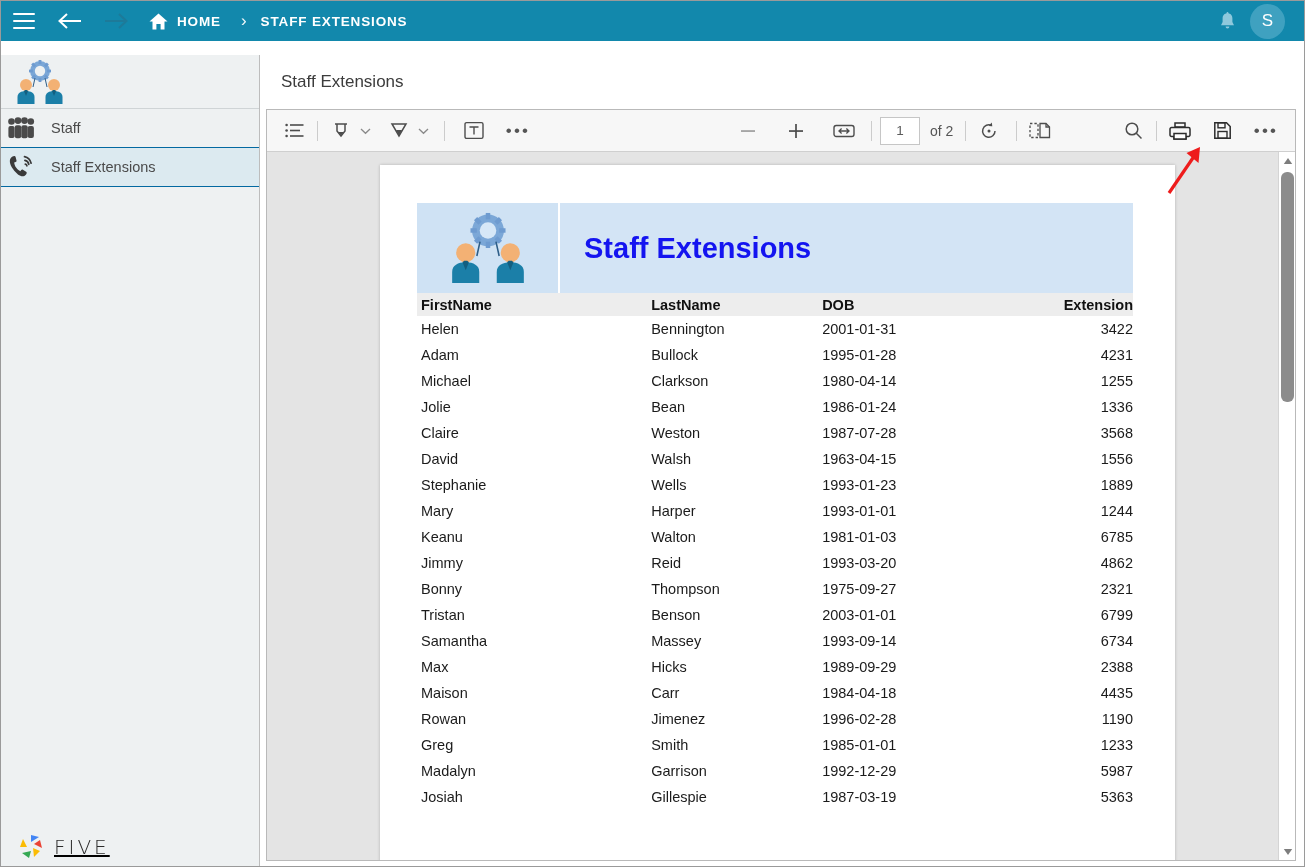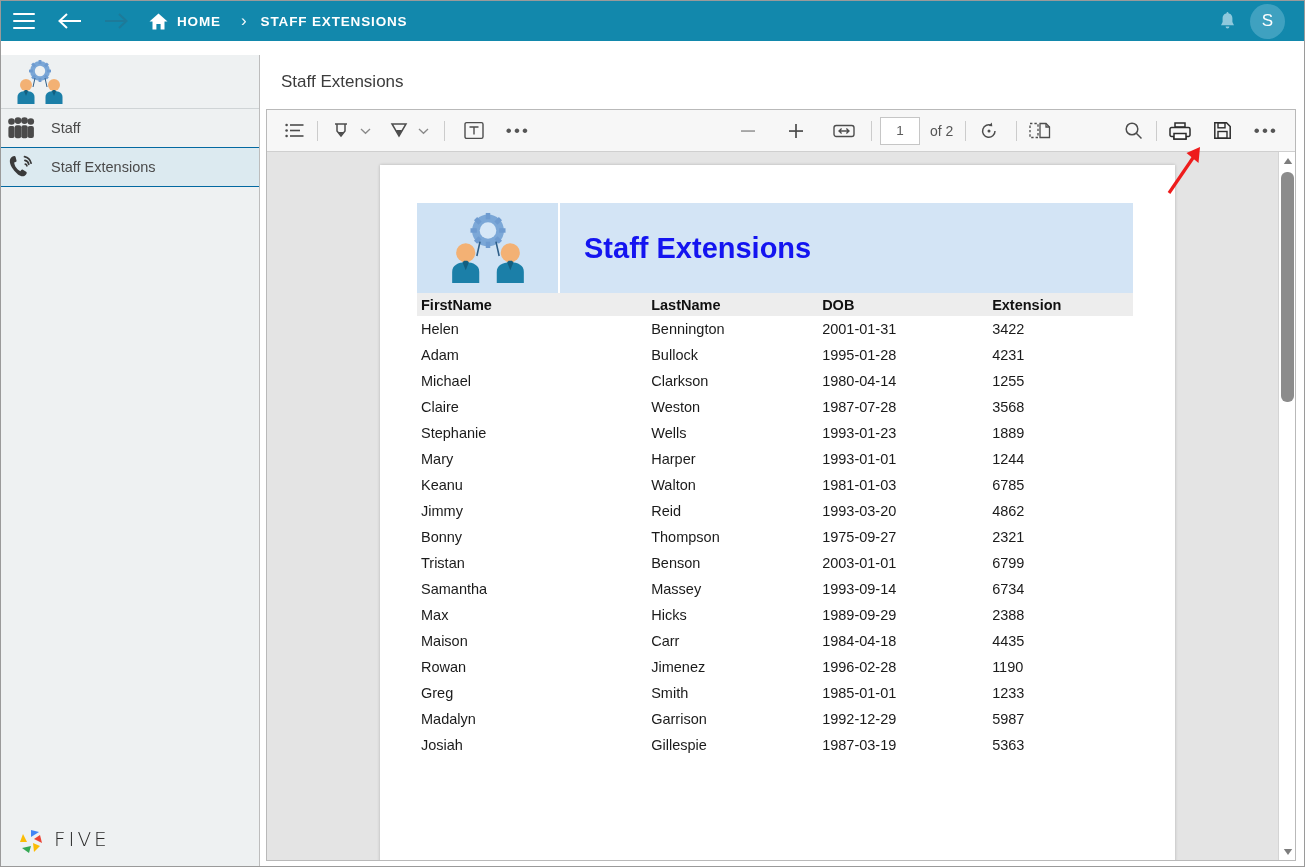--- a/index.html
+++ b/index.html
@@ -67,21 +67,21 @@
     height: 39px; display: flex; align-items: center;
     padding-left: 4px; gap: 14px;
     border-bottom: 1px solid #0369a1;
     cursor: pointer;
   }
   .nav-item.selected { background: #dceaf0; }
   .nav-label { font-size: 14.5px; color: #4a4a4a; }
   .nav-ico { width: 32px; display:flex; align-items:center; justify-content:center; }
   #sidebar-footer {
     position: absolute; left: 0; bottom: 0; width: 258px; height: 40px;
-    display: flex; align-items: flex-start; padding-left: 16px; gap: 7px;
+    display: flex; align-items: center; padding-left: 16px; gap: 7px; text-decoration: underline;
   }
   #five-word {
     font-size: 20px; letter-spacing: 3px; color: #2b2b2b;
     font-family: "DejaVu Sans", sans-serif; font-weight: 300;
   }
 
   
   #main {
     position: absolute; left: 260px; top: 54px;
     width: 1043px; height: 812px; background: #ffffff;
@@ -149,21 +149,21 @@
     height: 23px; background: #ededed; display: flex; align-items: center;
     font-size: 14.5px; font-weight: bold; color: #111;
   }
   .trow {
     height: 26px; display: flex; align-items: center;
     font-size: 14.5px; color: #1b1b1b;
   }
   .c1 { width: 198px; padding-left: 4px; }
   .c2 { width: 182px; margin-left: 48px; }
   .c3 { width: 181px; }
-  .c4 { width: 150px; }
+  .c4 { width: 150px; text-align: right; }
 
   
   #vscroll {
     position: absolute; right: 0; top: 42px; width: 17px; height: 708px;
     background: #ffffff; border-left: 1px solid #d4d4d4;
   }
   .sb-arrow {
     width: 17px; height: 17px; display: flex; align-items: center; justify-content: center;
     cursor: pointer;
   }
@@ -484,26 +484,38 @@
                   <div class="c3">1995-01-28</div>
                   <div class="c4">4231</div>
                 </div>
                 <div class="trow">
                   <div class="c1">Michael</div>
                   <div class="c2">Clarkson</div>
                   <div class="c3">1980-04-14</div>
                   <div class="c4">1255</div>
                 </div>
                 <div class="trow">
+                  <div class="c1">Jolie</div>
+                  <div class="c2">Bean</div>
+                  <div class="c3">1986-01-24</div>
+                  <div class="c4">1336</div>
+                </div>
+                <div class="trow">
                   <div class="c1">Claire</div>
                   <div class="c2">Weston</div>
                   <div class="c3">1987-07-28</div>
                   <div class="c4">3568</div>
                 </div>
                 <div class="trow">
+                  <div class="c1">David</div>
+                  <div class="c2">Walsh</div>
+                  <div class="c3">1963-04-15</div>
+                  <div class="c4">1556</div>
+                </div>
+                <div class="trow">
                   <div class="c1">Stephanie</div>
                   <div class="c2">Wells</div>
                   <div class="c3">1993-01-23</div>
                   <div class="c4">1889</div>
                 </div>
                 <div class="trow">
                   <div class="c1">Mary</div>
                   <div class="c2">Harper</div>
                   <div class="c3">1993-01-01</div>
                   <div class="c4">1244</div>

